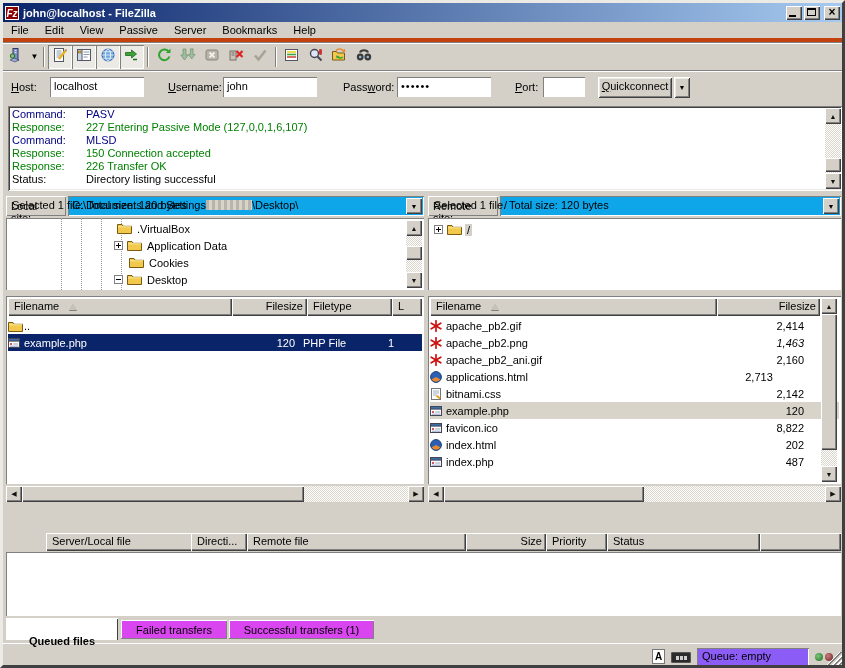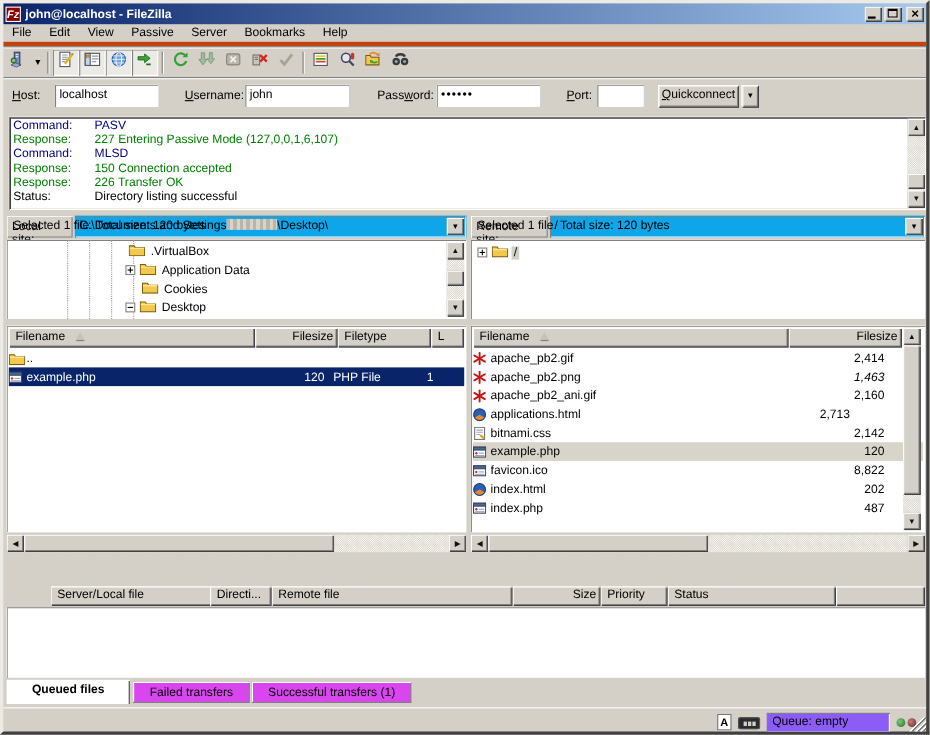--- a/index.html
+++ b/index.html
@@ -82,21 +82,21 @@
   .frow.sel-nofocus{background:#D8D4CA;}
   .fcell{overflow:hidden;white-space:nowrap;flex:none;}
   .pstatus{position:absolute;left:0;right:0;height:18px;font-size:11px;padding:3px 0 0 6px;}
   
   .queue-hdr{position:absolute;left:3px;top:530px;width:835px;height:19px;background:#D4D0C8;}
   .queue-body{position:absolute;left:3px;top:549px;width:835px;height:64px;background:#fff;}
   
   .tabs{position:absolute;left:3px;top:615px;width:835px;height:22px;}
   .tab{position:absolute;top:2px;height:19px;background:#d946ef;font-size:11px;text-align:center;padding-top:4px;
     box-shadow:inset 1px 1px 0 #fff, inset -1px 0 0 #808080;border-bottom:1px solid #808080;}
-  .tab.active{top:0;height:22px;background:#fff;font-weight:bold;box-shadow:inset 1px 1px 0 #fff, inset -1px 0 0 #404040;border-bottom:none;z-index:2;padding-top:3px;}
+  .tab.active{top:0;height:22px;background:#fff;font-weight:bold;box-shadow:inset 1px 1px 0 #fff, inset -1px 0 0 #404040;border-bottom:none;z-index:2;padding-top:17px;}
   
   .statusbar{position:absolute;left:0;top:640px;width:839px;height:25px;border-top:1px solid #fff;}
   .sb-panel{position:absolute;top:4px;height:18px;background:#8b5cf6;font-size:11px;padding:2px 4px 0 5px;}
   .led{position:absolute;top:9px;width:8px;height:8px;border-radius:50%;}
   .grip{position:absolute;right:0;top:8px;width:15px;height:15px;
     background:linear-gradient(135deg,transparent 40%, #fff 40%, #fff 46%, #808080 46%, #808080 52%, transparent 52%, transparent 58%, #fff 58%, #fff 64%, #808080 64%, #808080 70%, transparent 70%, transparent 76%, #fff 76%, #fff 82%, #808080 82%, #808080 88%, transparent 88%);}
   u{text-decoration:underline;}
 </style>
 </head>
 <body>

